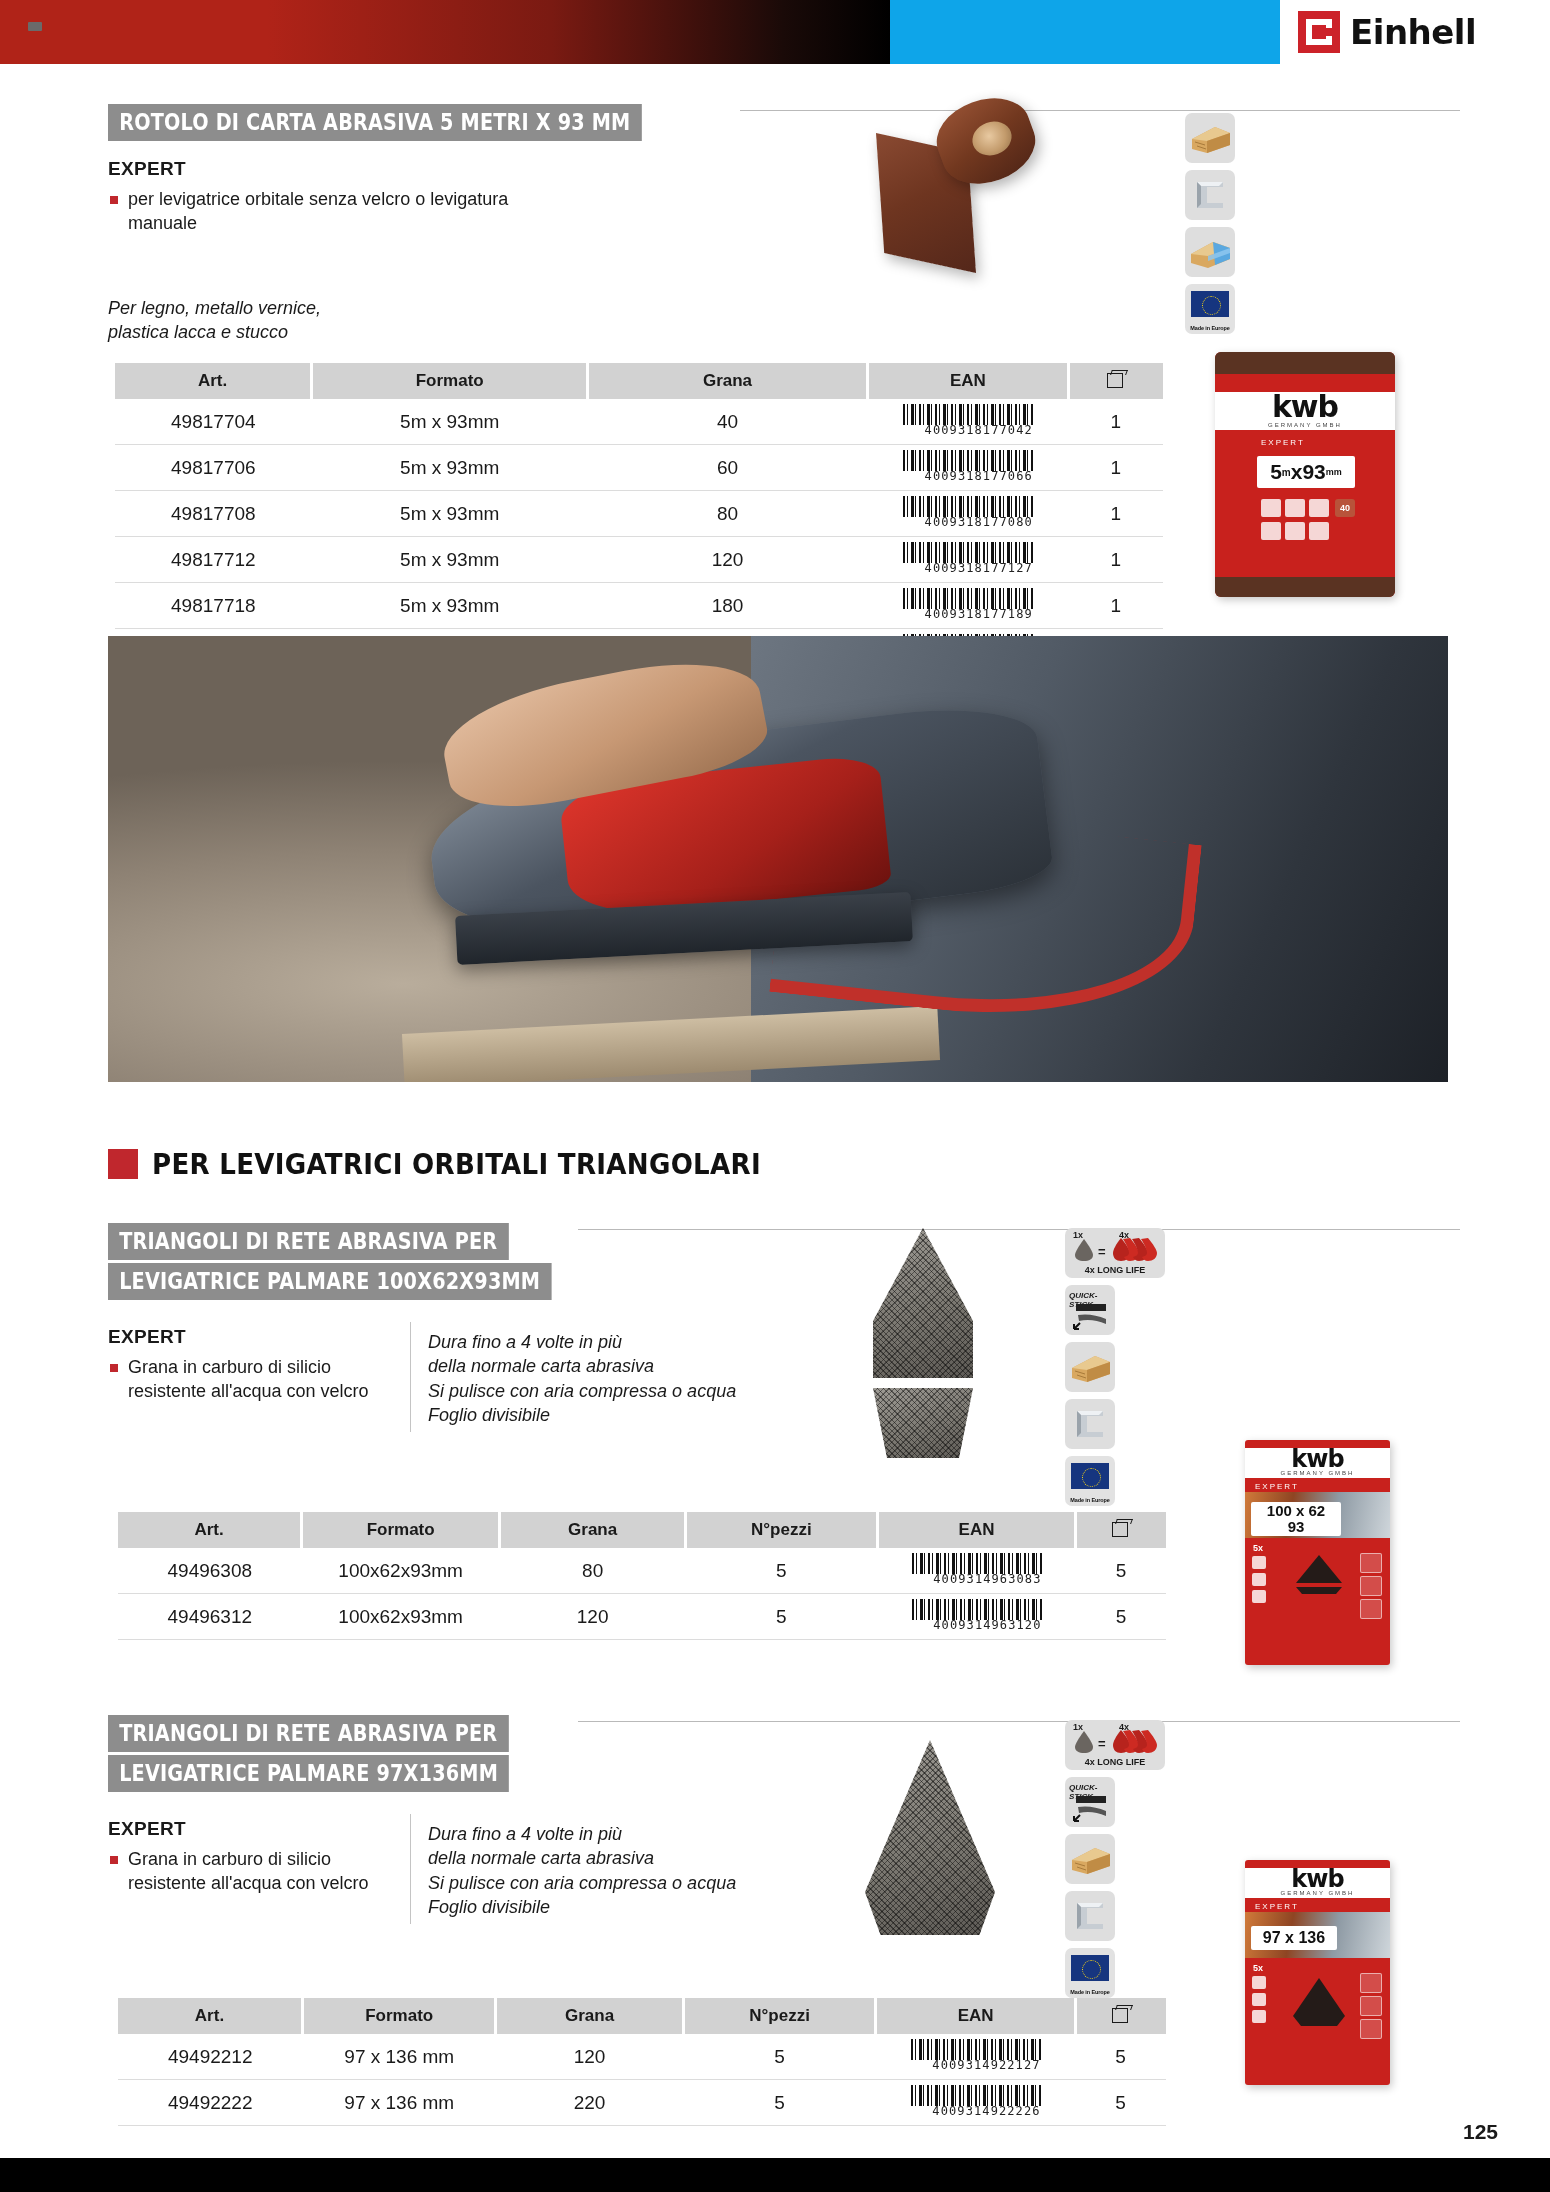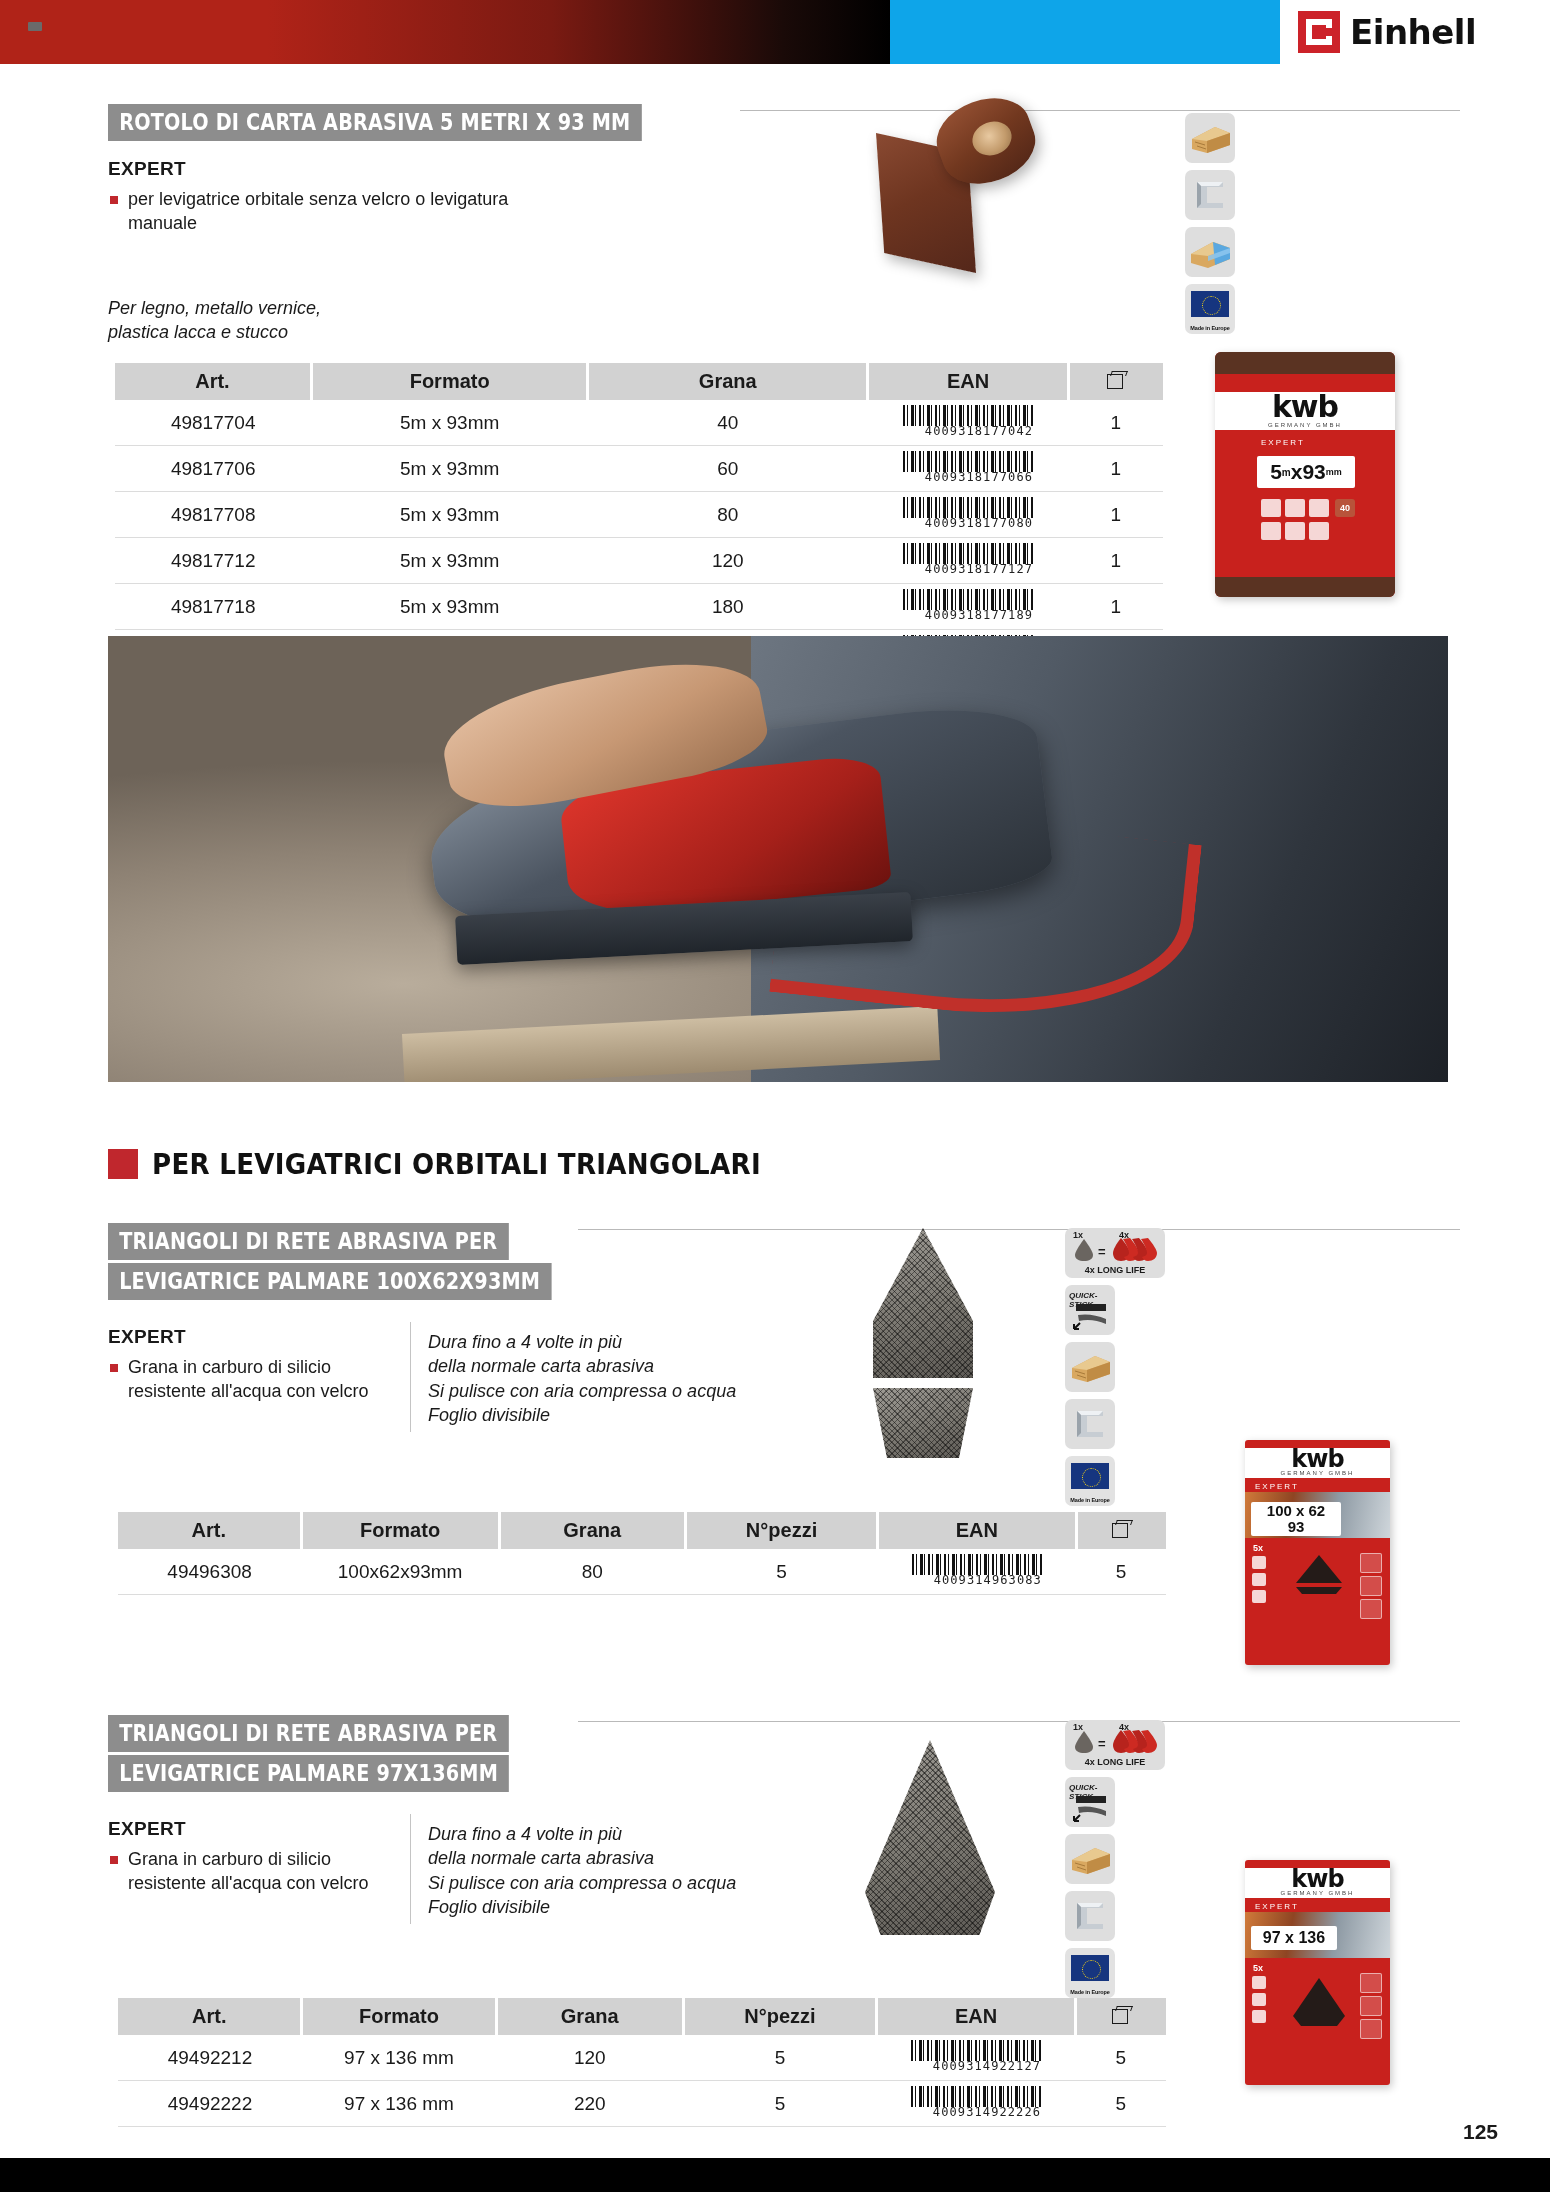--- a/index.html
+++ b/index.html
@@ -144,21 +144,21 @@
 
   
   table.spec {
     border-collapse: collapse;
     width: 100%;
     font-size: 18px;
   }
   table.spec thead th {
     background: #d2d2d2;
     font-weight: 700;
-    font-size: 20px;
+    font-size: 17px;
     padding: 7px 4px;
     text-align: center;
     border-right: 3px solid #ffffff;
     color: #1a1a1a;
   }
   table.spec thead th:last-child { border-right: none; }
   table.spec tbody td {
     text-align: center;
     padding: 5px 4px;
     border-bottom: 1px solid #dcdcdc;
@@ -717,20 +717,28 @@
     </thead>
     <tbody>
       <tr>
           <td>49496308</td>
           <td>100x62x93mm</td>
           <td>80</td>
           <td>5</td>
           <td><span class="barcode"><span class="bars"></span><span class="digits">4009314963083</span></span></td>
           <td>5</td>
         </tr>
+      <tr>
+          <td>49496312</td>
+          <td>100x62x93mm</td>
+          <td>120</td>
+          <td>5</td>
+          <td><span class="barcode"><span class="bars"></span><span class="digits">4009314963120</span></span></td>
+          <td>5</td>
+        </tr>
     </tbody>
   </table>
 </div>
 
 <div style="position:absolute; left:108px; top:1715px;">
   <span class="banner">TRIANGOLI DI RETE ABRASIVA PER</span><br>
   <span class="banner" style="margin-top:3px;">LEVIGATRICE PALMARE 97X136MM</span>
 </div>
 <div class="banner-rule" style="left:578px; top:1721px; width:882px;"></div>
 

